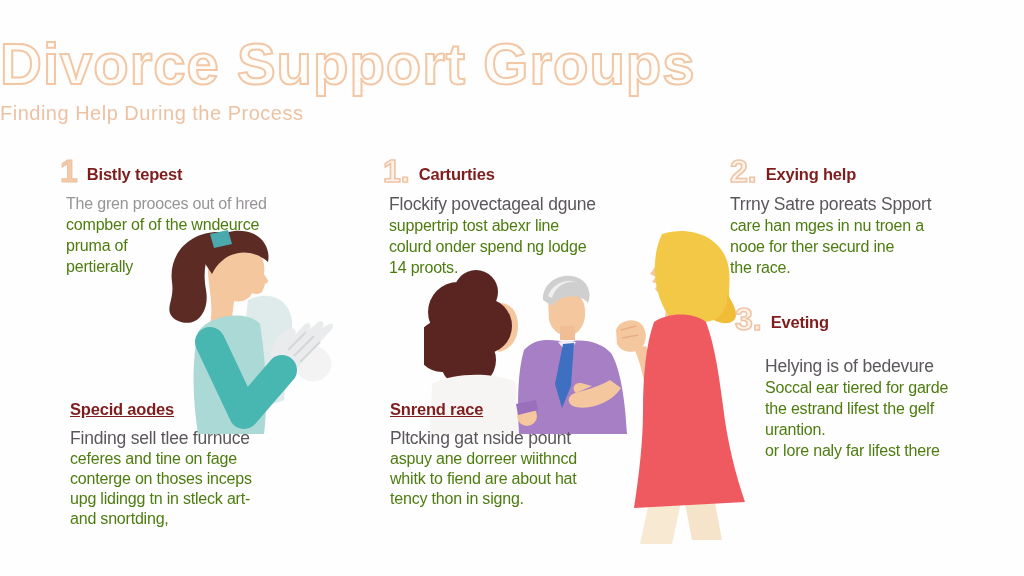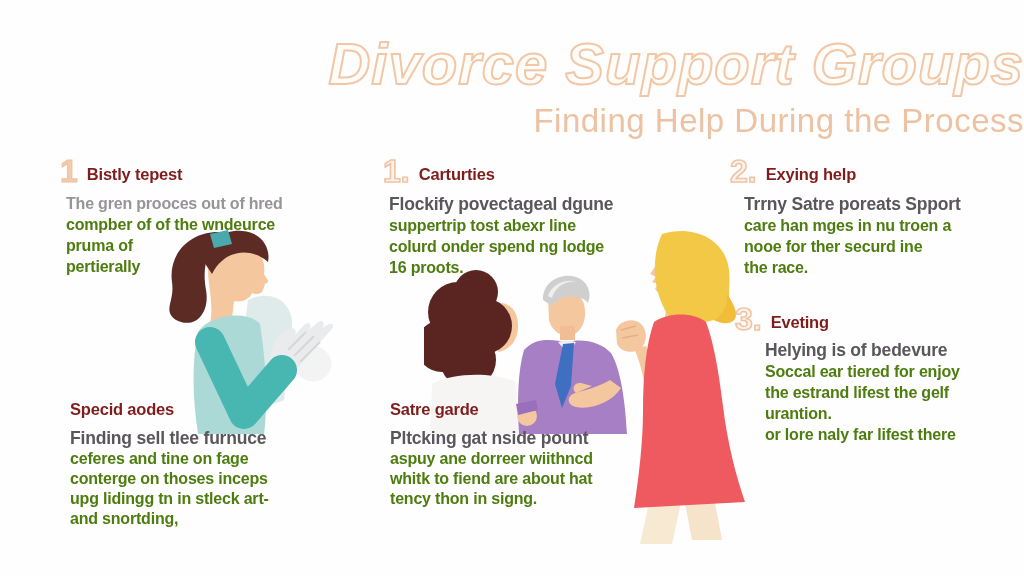--- a/index.html
+++ b/index.html
@@ -4,50 +4,49 @@
 <style>
   html,body { margin:0; padding:0; }
   body { background:#9a9a9a; font-family:"Liberation Sans", sans-serif; }
   .canvas {
     position:relative; width:1024px; height:576px;
     background:#fefefe; overflow:hidden; margin:0 auto;
   }
   
   .title {
     position:absolute; left:0; right:0; top:30px;
-    text-align:right; font-size:58px; font-weight:bold; letter-spacing:1px;
+    text-align:left; font-size:58px; font-weight:bold; letter-spacing:1px;
     color:#fffdfa; -webkit-text-stroke:2px #f2c7a6;
     text-shadow:0 0 1px #f6d6bd;
-    font-style:italic;
   }
   .subtitle {
     position:absolute; left:0; right:0; top:102px;
-    text-align:right; font-size:33px; color:#edc2a3; letter-spacing:0.5px;margin-left:44px;
+    text-align:left; font-size:20px; color:#edc2a3; letter-spacing:0.5px;
   }
   
   .section { position:absolute; z-index:2; }
   .sec-head { display:flex; align-items:flex-start; }
   .num {
     font-size:32px; font-weight:bold; line-height:0.85;
     color:#fdf3ea; -webkit-text-stroke:1.6px #efc3a3; margin-right:9px;
   }
   .num.solid { color:#f2cbaa; -webkit-text-stroke:1px #eec0a0; }
   .heading {
     font-size:16.5px; font-weight:bold; color:#7f1d1d;
     padding-top:7px; letter-spacing:-0.2px;
   }
-  .heading.bare { padding-top:0; }
-  .body { margin-top:8px;font-weight:bold; }
+  .heading.bare { padding-top:0;text-decoration:underline; }
+  .body { margin-top:8px; }
   .lead { font-size:17.5px; color:#5b565b; line-height:22px; letter-spacing:-0.2px; }
   .lead.plain { font-size:16px; color:#979497; line-height:21px; }
   .line { font-size:16px; color:#4d7c0f; line-height:21px; letter-spacing:-0.2px; }
   .ind6  .body { margin-left:6px; }
-  .ind14 .body { margin-left:14px; }
+  .ind14 .body { }
   .ind30 .body { margin-left:30px; }
-  .gap-lg .body { margin-top:6px; }
+  .gap-lg .body { margin-top:22px; }
   .tight .line { line-height:20px; }
   
   .figure { position:absolute; z-index:1; }
 </style>
 </head>
 <body>
 
 <div class="canvas">
 
   <div class="title">Divorce Support Groups</div>
@@ -136,21 +135,21 @@
 
   <div class="section ind6" style="left:383px; top:158px; width:300px;">
     <div class="sec-head">
       <span class="num">1.</span>
       <span class="heading">Carturties</span>
     </div>
     <div class="body">
       <div class="lead">Flockify povectageal dgune</div>
       <div class="line">suppertrip tost abexr line</div>
       <div class="line">colurd onder spend ng lodge</div>
-      <div class="line">16 proots.</div>
+      <div class="line">14 proots.</div>
     </div>
   </div>
 
   <div class="section ind14" style="left:730px; top:158px; width:280px;">
     <div class="sec-head">
       <span class="num">2.</span>
       <span class="heading">Exying help</span>
     </div>
     <div class="body">
       <div class="lead">Trrny Satre poreats Spport</div>
@@ -160,21 +159,21 @@
     </div>
   </div>
 
   <div class="section ind30 gap-lg" style="left:735px; top:306px; width:280px;">
     <div class="sec-head">
       <span class="num">3.</span>
       <span class="heading">Eveting</span>
     </div>
     <div class="body">
       <div class="lead">Helying is of bedevure</div>
-      <div class="line">Soccal ear tiered for enjoy</div>
+      <div class="line">Soccal ear tiered for garde</div>
       <div class="line">the estrand lifest the gelf</div>
       <div class="line">urantion.</div>
       <div class="line">or lore naly far lifest there</div>
     </div>
   </div>
 
   <div class="section tight" style="left:70px; top:400px; width:300px;">
     <div class="sec-head">
       <span class="heading bare">Specid aodes</span>
     </div>
@@ -182,21 +181,21 @@
       <div class="lead">Finding sell tlee furnuce</div>
       <div class="line">ceferes and tine on fage</div>
       <div class="line">conterge on thoses inceps</div>
       <div class="line">upg lidingg tn in stleck art-</div>
       <div class="line">and snortding,</div>
     </div>
   </div>
 
   <div class="section tight" style="left:390px; top:400px; width:300px;">
     <div class="sec-head">
-      <span class="heading bare">Satre garde</span>
+      <span class="heading bare">Snrend race</span>
     </div>
     <div class="body">
       <div class="lead">Pltcking gat nside pount</div>
       <div class="line">aspuy ane dorreer wiithncd</div>
       <div class="line">whitk to fiend are about hat</div>
       <div class="line">tency thon in signg.</div>
     </div>
   </div>
 
 </div>

